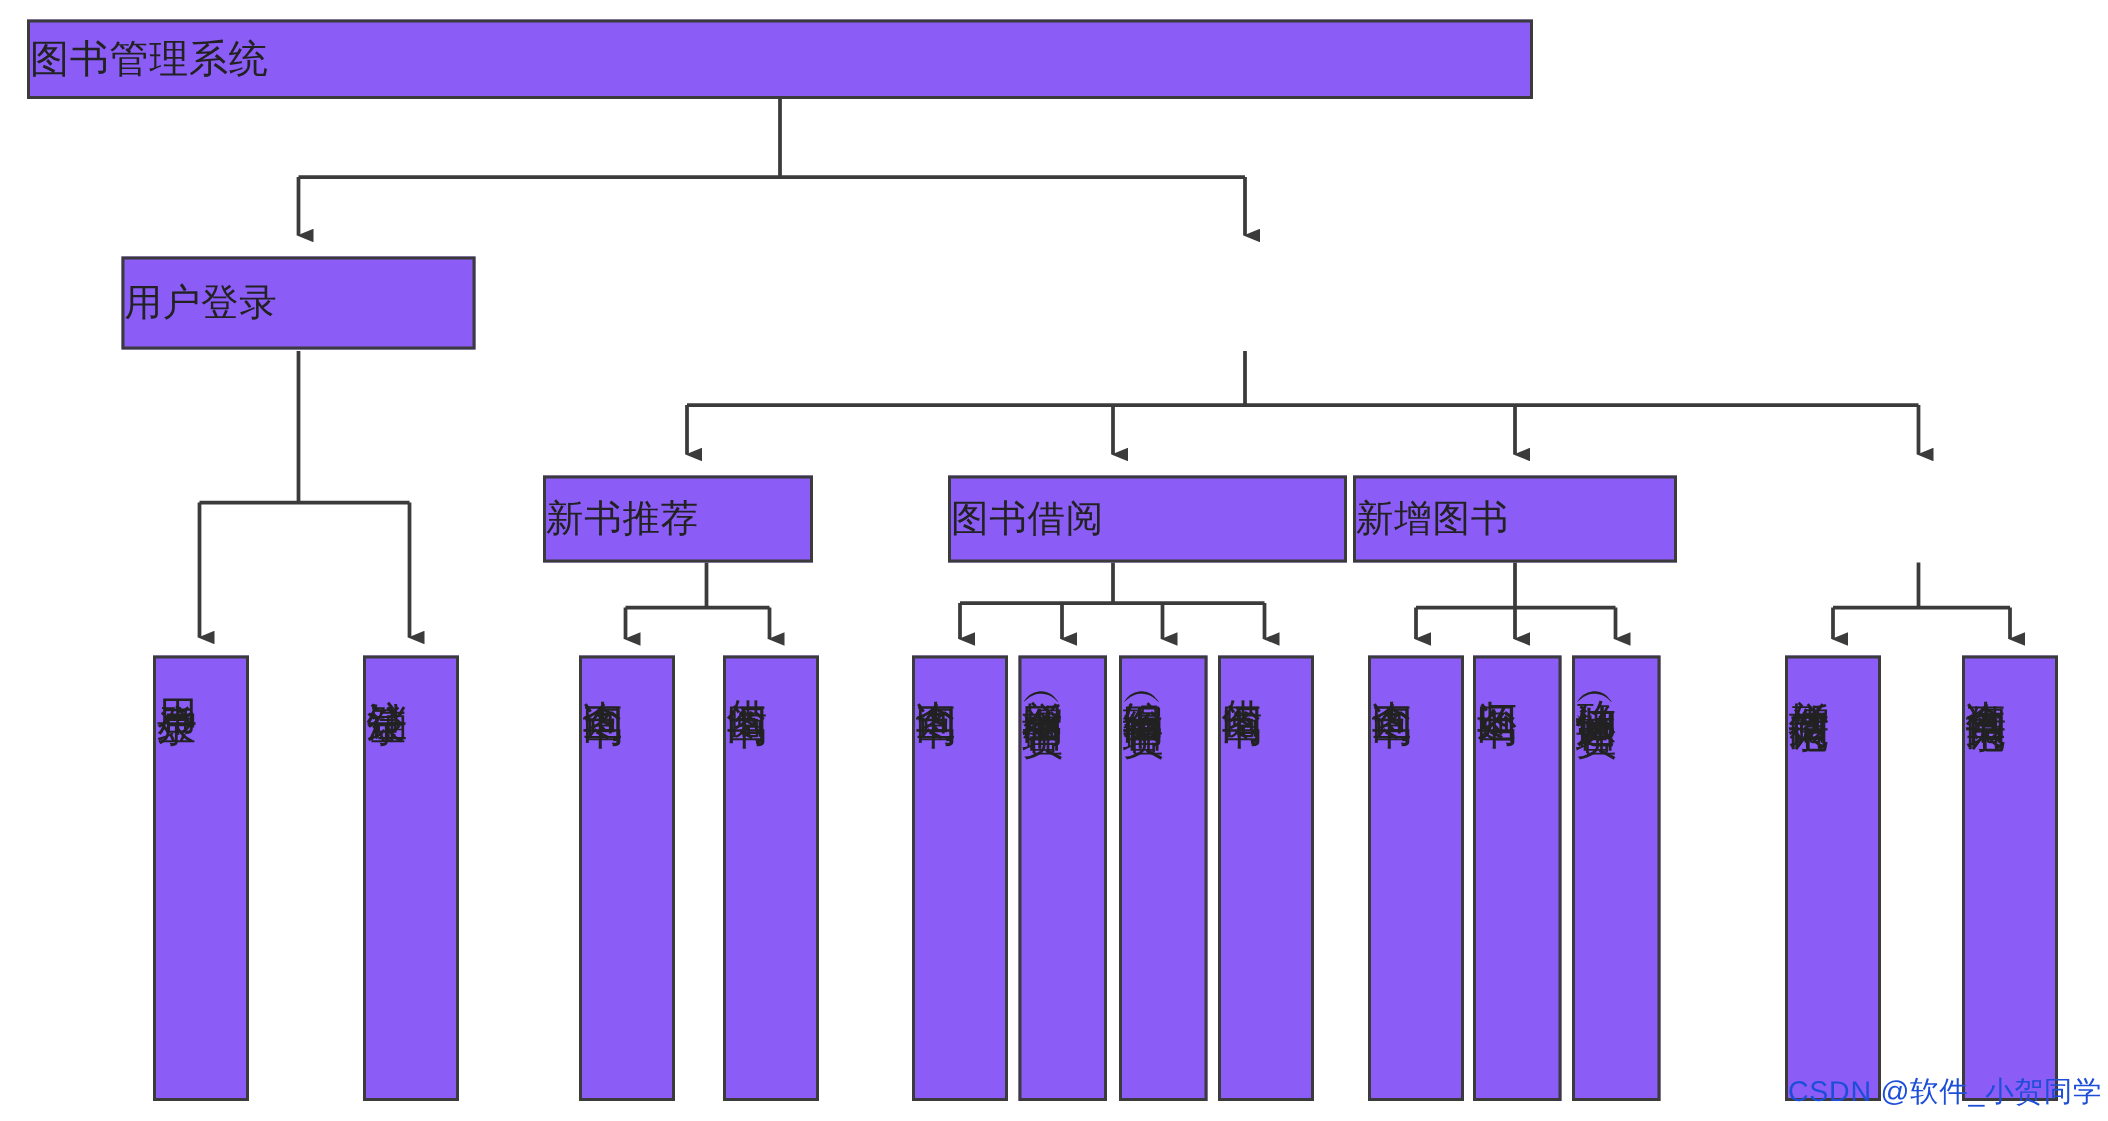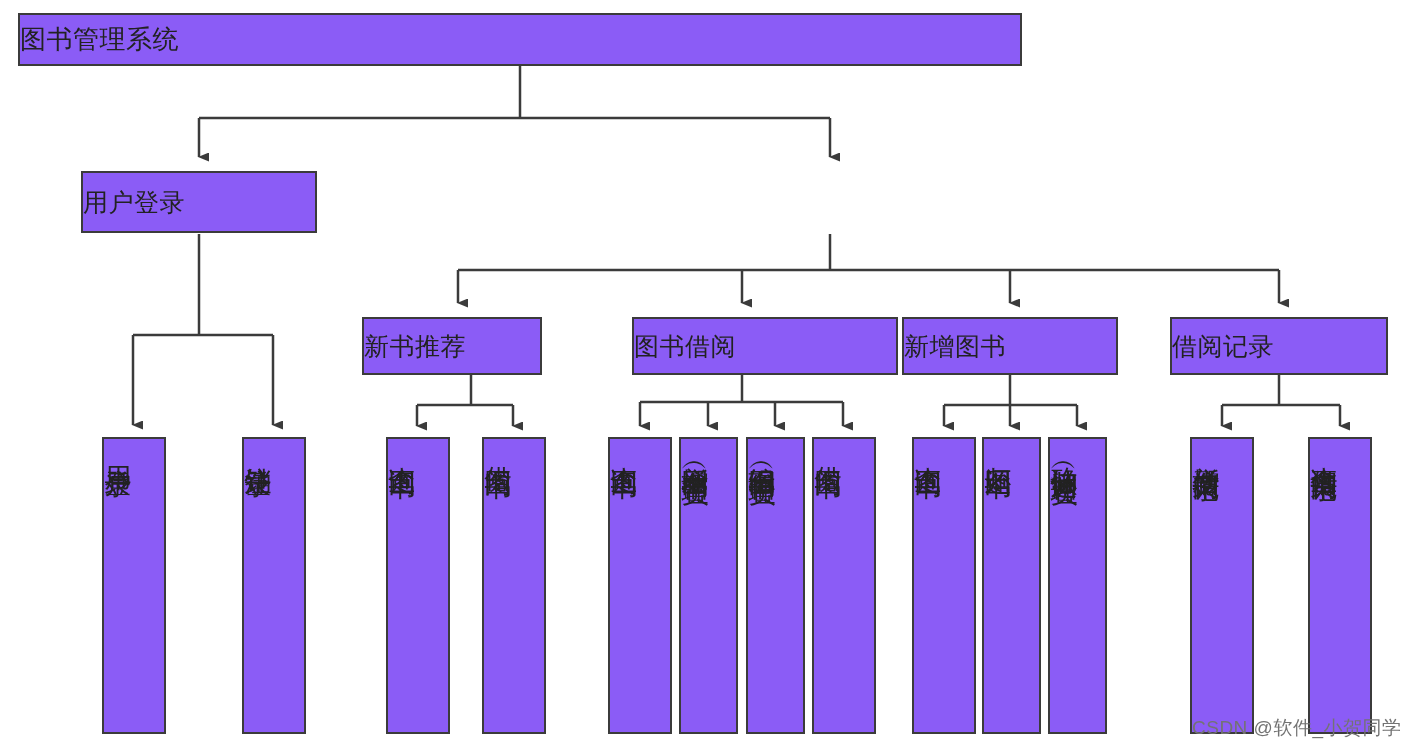--- a/index.html
+++ b/index.html
@@ -55,21 +55,21 @@
     writing-mode: vertical-rl;
     text-orientation: upright;
     font-size: 27px;
     line-height: 1.0;
     letter-spacing: 2px;
     white-space: nowrap;
   }
   .watermark {
     position: absolute;
     font-size: 19px;
-    color: #737373;
+    color: #1d4ed8;
     white-space: nowrap;
     letter-spacing: 0.5px;
   }
 </style>
 </head>
 <body>
 
 <div id="canvas">
 
   <svg class="edges" viewBox="0 0 1405 747">
@@ -132,23 +132,20 @@
 
   <div class="node horiz" style="left:362px; top:317px; width:180px; height:58px;">
     <span class="label">新书推荐</span>
   </div>
   <div class="node horiz" style="left:632px; top:317px; width:266px; height:58px;">
     <span class="label">图书借阅</span>
   </div>
   <div class="node horiz" style="left:902px; top:317px; width:216px; height:58px;">
     <span class="label">新增图书</span>
   </div>
-  <div class="node horiz" style="left:1170px; top:317px; width:218px; height:58px;">
-    <span class="label">借阅记录</span>
-  </div>
 
   <div class="node vert" style="left:102px; top:437px; width:64px; height:297px;">
     <span class="label">用户登录</span>
   </div>
   <div class="node vert" style="left:242px; top:437px; width:64px; height:297px;">
     <span class="label">注销登录</span>
   </div>
 
   <div class="node vert" style="left:386px; top:437px; width:64px; height:297px;">
     <span class="label">查询图书</span>

